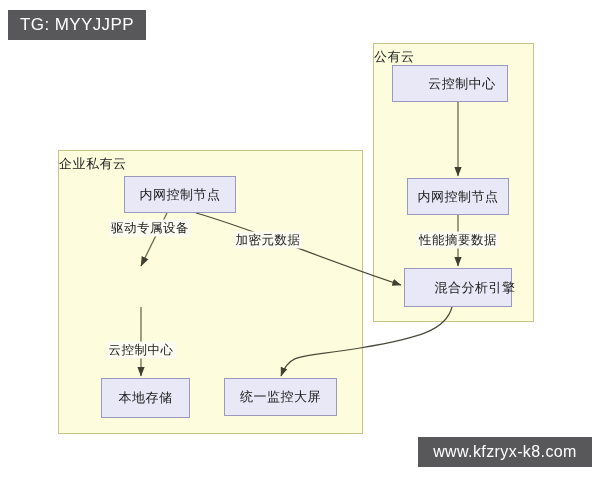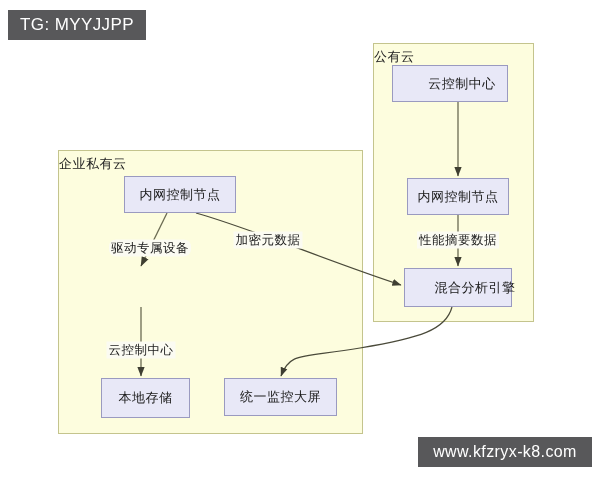--- a/index.html
+++ b/index.html
@@ -148,21 +148,21 @@
     <span>本地存储</span>
   </div>
 
   <div class="node" id="node-unified-monitor-screen" style="left:224px; top:378px; width:113px; height:38px;">
     <span>统一监控大屏</span>
   </div>
 
 
   <div class="edge-label" style="left:458px; top:240px;">性能摘要数据</div>
 
-  <div class="edge-label" style="left:150px; top:248px;border-radius:7px;">驱动专属设备</div>
+  <div class="edge-label" style="left:150px; top:228px;">驱动专属设备</div>
 
   <div class="edge-label" style="left:268px; top:240px;text-align:center;">加密元数据</div>
 
   <div class="edge-label" style="left:141px; top:350px;">云控制中心</div>
 
 </div>
 
 <div class="watermark" id="watermark-top">TG: MYYJJPP</div>
 
 <div class="watermark" id="watermark-bottom">www.kfzryx-k8.com</div>

